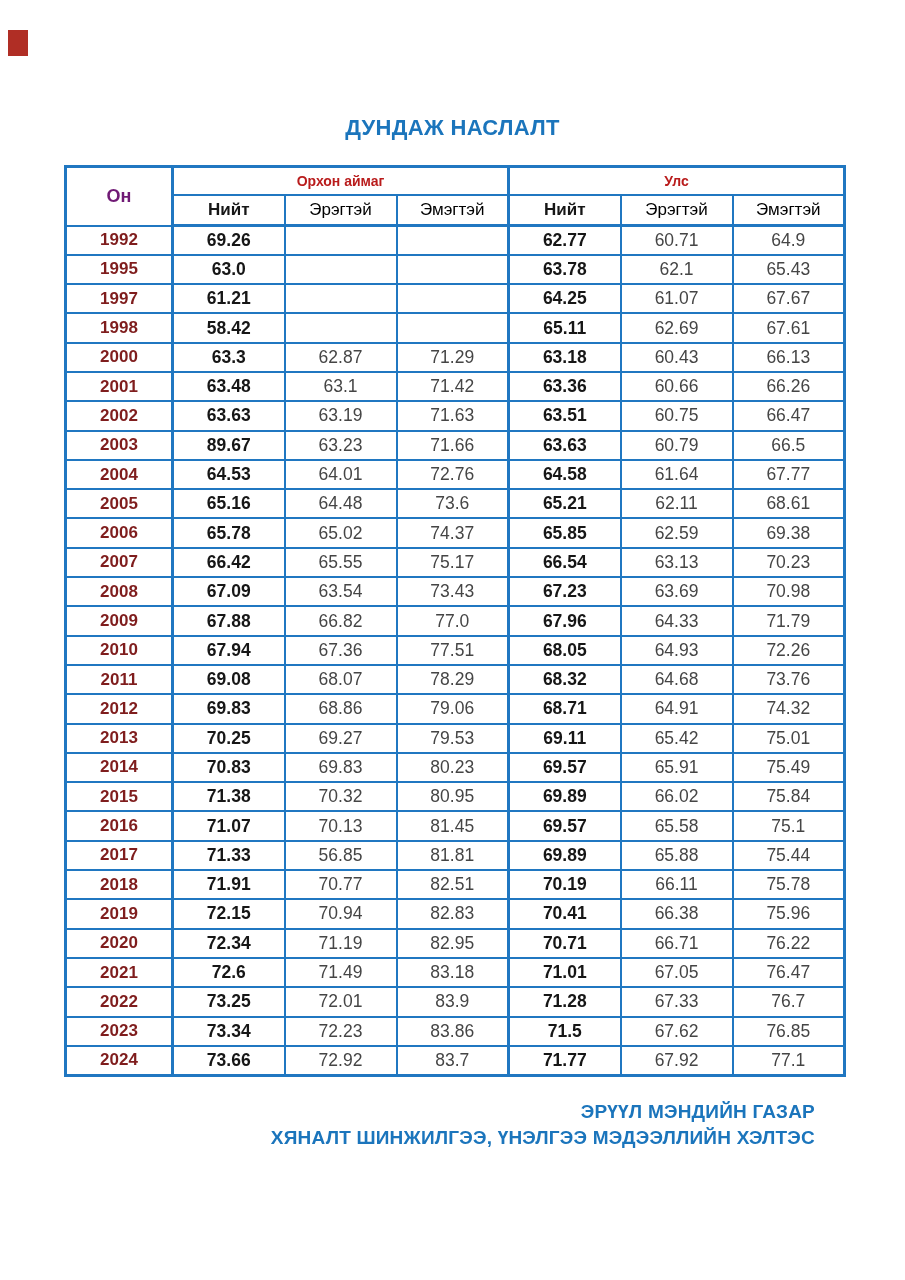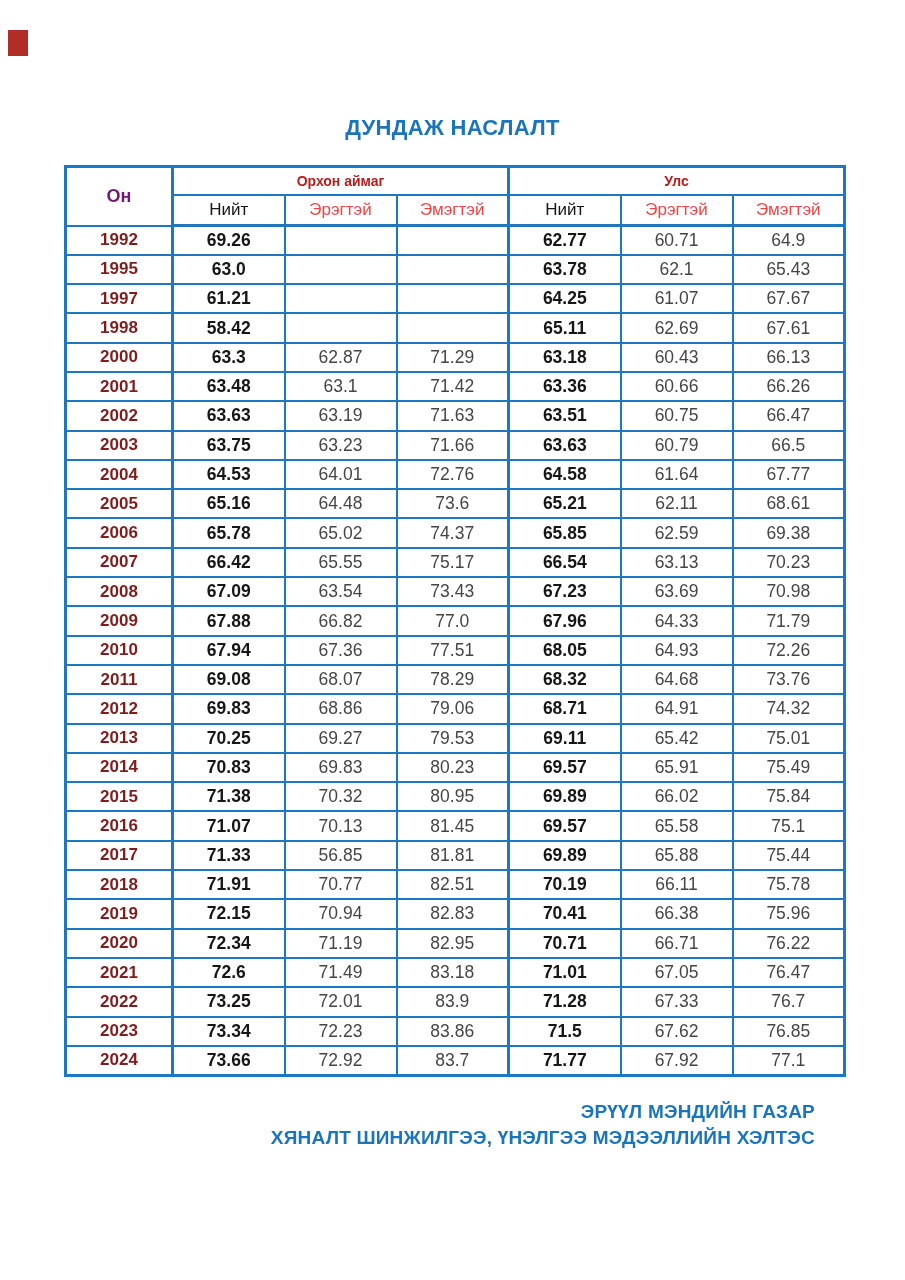--- a/index.html
+++ b/index.html
@@ -48,22 +48,22 @@
     overflow: hidden;
     white-space: nowrap;
   }
   .sep-r { border-right-width: 3px !important; }
   thead tr.r1 { height: 28px; }
   thead tr.r2 { height: 31px; }
   thead tr.r2 th { border-bottom-width: 3px; }
   tbody tr { height: 29.3px; }
   .year-head { color: #701a75; font-size: 18px; font-weight: bold; }
   .group-head { color: #b91c1c; font-size: 14px; font-weight: bold; }
-  .sub-bold { color: #161616; font-size: 17px; font-weight: normal; }
-  .sub-gray { color: #ef4444; font-size: 17px; font-weight: normal; }
+  .sub-bold { color: #161616; font-size: 17px; font-weight: bold; }
+  .sub-gray { color: #000000; font-size: 17px; font-weight: normal; }
   td.year { color: #7f1d1d; font-size: 17px; font-weight: bold; }
   td.v-bold { color: #161616; font-size: 17.5px; font-weight: bold; }
   td.v-gray { color: #454545; font-size: 17.5px; font-weight: normal; }
   .footer {
     position: absolute;
     top: 1099px;
     right: 90px;
     text-align: right;
     color: #1b75bc;
     font-size: 19px;
@@ -165,21 +165,21 @@
           <td class="year sep-r">2002</td>
           <td class="v-bold">63.63</td>
           <td class="v-gray">63.19</td>
           <td class="v-gray sep-r">71.63</td>
           <td class="v-bold">63.51</td>
           <td class="v-gray">60.75</td>
           <td class="v-gray">66.47</td>
         </tr>
         <tr>
           <td class="year sep-r">2003</td>
-          <td class="v-bold">63.75</td>
+          <td class="v-bold">89.67</td>
           <td class="v-gray">63.23</td>
           <td class="v-gray sep-r">71.66</td>
           <td class="v-bold">63.63</td>
           <td class="v-gray">60.79</td>
           <td class="v-gray">66.5</td>
         </tr>
         <tr>
           <td class="year sep-r">2004</td>
           <td class="v-bold">64.53</td>
           <td class="v-gray">64.01</td>

